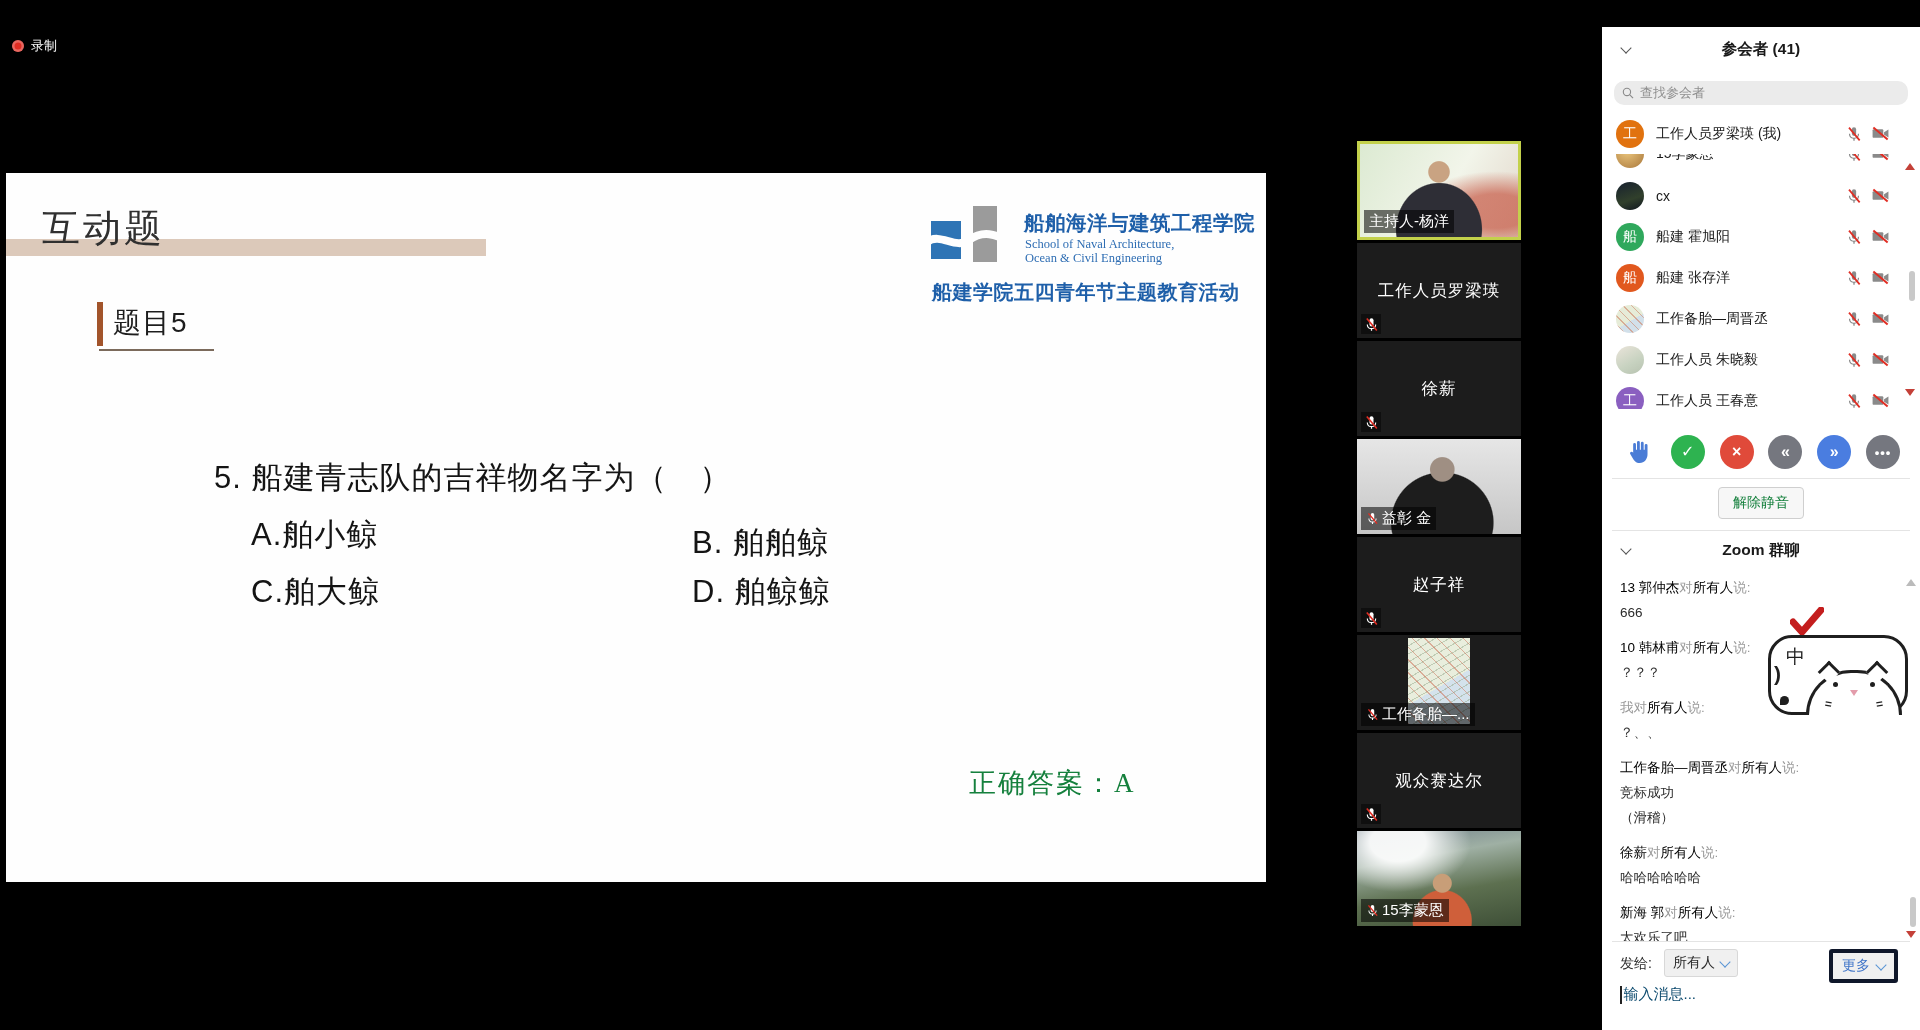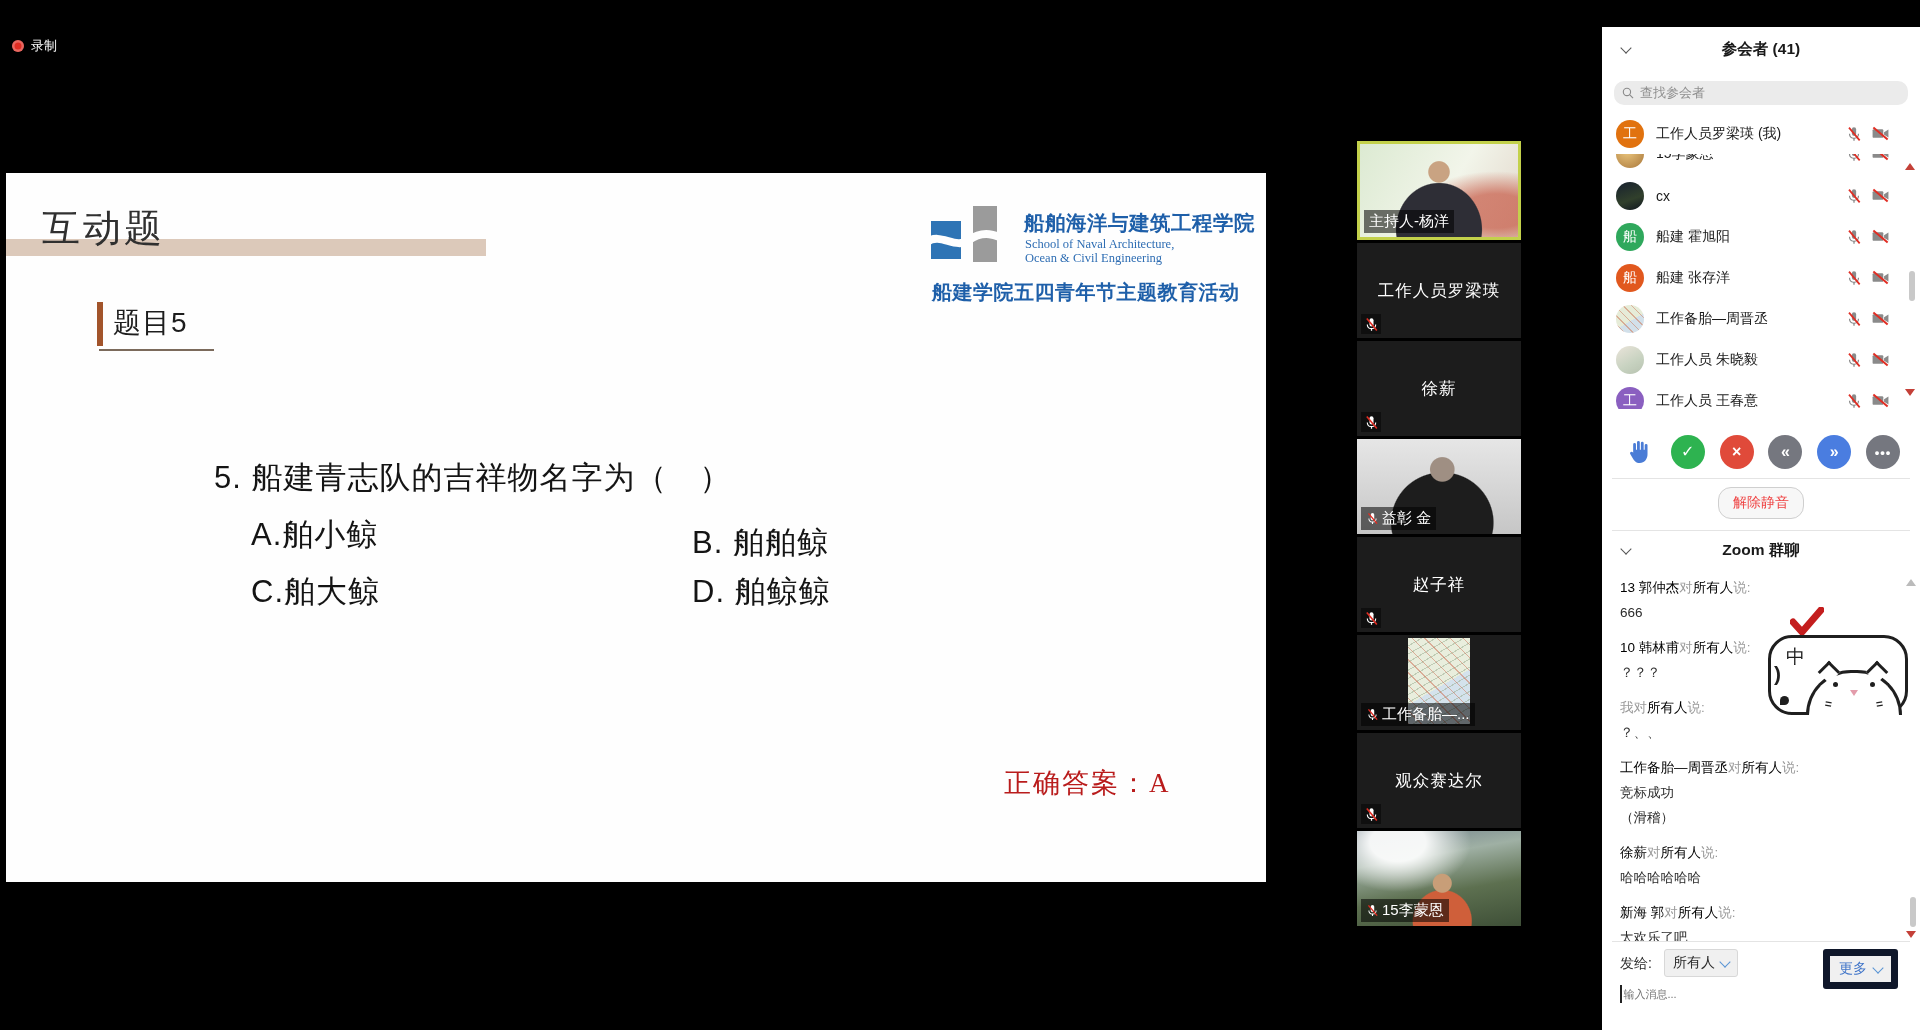--- a/index.html
+++ b/index.html
@@ -33,21 +33,21 @@
   .slide{position:absolute;left:6px;top:173px;width:1260px;height:709px;background:#fefefe;z-index:2;}
   .slide-title{position:absolute;left:36px;top:30px;font-size:38px;font-weight:500;color:#303030;letter-spacing:3px;z-index:2;}
   .tan-bar{position:absolute;left:0;top:66px;width:480px;height:17px;background:#dcc9ba;z-index:1;}
   .topic-bar{position:absolute;left:91px;top:129px;width:6px;height:44px;background:#a2542b;}
   .topic-text{position:absolute;left:107px;top:131px;font-size:28px;color:#1d1d1d;letter-spacing:1px;}
   .topic-underline{position:absolute;left:93px;top:176px;width:115px;height:2px;background:#7b6a5b;}
   .question{position:absolute;left:208px;top:284px;font-size:31px;font-weight:500;color:#141414;letter-spacing:1px;}
   .opt{position:absolute;font-size:31px;font-weight:400;color:#141414;letter-spacing:1px;}
   .opt.a{left:245px;top:341px;} .opt.b{left:686px;top:341px;margin-top:8px;}
   .opt.c{left:245px;top:398px;} .opt.d{left:686px;top:398px;}
-  .answer{position:absolute;left:998px;top:592px;font-size:27px;color:#b91c1c;
+  .answer{position:absolute;left:963px;top:592px;font-size:27px;color:#15803d;
           font-family:"Liberation Serif","DejaVu Serif",serif;letter-spacing:2px;}
   .logo-mark{position:absolute;left:923px;top:31px;}
   .logo-cn{position:absolute;left:1018px;top:36px;font-size:20.5px;font-weight:bold;color:#1e5fa9;letter-spacing:.5px;}
   .logo-en{position:absolute;left:1019px;font-size:12.5px;color:#2e6db3;font-family:"Liberation Serif","DejaVu Serif",serif;}
   .logo-en.l1{top:64px;} .logo-en.l2{top:78px;}
   .logo-event{position:absolute;left:926px;top:106px;font-size:20px;font-weight:bold;color:#1e5fa9;letter-spacing:.5px;}
 
   
   .strip{position:absolute;left:1357px;top:141px;width:164px;z-index:3;}
   .tile{position:relative;width:164px;height:95px;margin-bottom:3px;background:#1c1c1c;overflow:hidden;box-sizing:border-box;cursor:pointer;}
@@ -119,21 +119,21 @@
   .actions{position:absolute;left:0;top:406px;width:100%;height:38px;display:flex;align-items:center;
            justify-content:space-between;padding:0 20px;box-sizing:border-box;}
   .act{width:34px;height:34px;border-radius:50%;display:flex;align-items:center;justify-content:center;
        color:#fff;font-size:16px;cursor:pointer;flex:none;}
   .act.hand{background:none;} .act.hand svg{width:28px;height:28px;}
   .act.yes{background:#2eb350;} .act.no{background:#e04a3a;}
   .act.prev{background:#75777f;} .act.next{background:#4a7de0;} .act.more{background:#75777f;letter-spacing:1px;font-size:13px;}
   .act .glyph{line-height:1;font-weight:bold;}
   .divider{position:absolute;left:10px;right:10px;height:1px;background:#e4e4e4;}
   .unmute{position:absolute;left:50%;transform:translateX(-50%);top:460px;height:30px;padding:0 14px;
-          background:#f7f7f7;border:1px solid #cfcfcf;border-radius:13px;font-size:14px;color:#ef4444;
+          background:#f7f7f7;border:1px solid #cfcfcf;border-radius:4px;font-size:14px;color:#15803d;
           display:flex;align-items:center;cursor:pointer;}
   .chat-header{position:absolute;left:0;top:508px;width:100%;height:34px;}
   .chat-header .chev{position:absolute;left:20px;top:10px;}
   .chat-title{position:absolute;left:0;right:0;top:5px;text-align:center;font-size:15.5px;font-weight:bold;color:#1a1a1a;}
 
   .chat{position:absolute;left:0;top:542px;width:100%;height:372px;overflow:hidden;padding:6px 26px 0 18px;box-sizing:border-box;}
   .msg{margin-bottom:10px;}
   .msg .line{font-size:13.5px;line-height:25px;color:#2b2b2b;}
   .s-blue{color:#000000;margin-top:16px;} .s-gray{color:#9a9a9a;}
 
@@ -152,25 +152,25 @@
   .cat .nose{position:absolute;left:50%;top:17px;transform:translateX(-50%);width:0;height:0;
              border-left:4px solid transparent;border-right:4px solid transparent;border-top:6px solid #e39cab;}
   .cat .wh{position:absolute;top:24px;font-size:12px;font-weight:bold;color:#1f1f1f;transform:rotate(10deg);}
   .cat .wh.l{left:16px;} .cat .wh.r{right:16px;transform:rotate(-10deg);}
 
   .send-row{position:absolute;left:0;top:920px;width:100%;height:32px;}
   .send-label{position:absolute;left:18px;top:8px;font-size:14px;color:#2b2b2b;}
   .send-to{position:absolute;left:62px;top:2px;height:26px;padding:0 8px;background:#f0f0f0;border:1px solid #d8d8d8;
            border-radius:3px;display:flex;align-items:center;gap:6px;font-size:14px;color:#2b2b2b;cursor:pointer;}
   .send-to .chev,.more-btn .chev{border-color:#5a95d5;margin-top:-3px;}
-  .more-btn{position:absolute;right:22px;top:2px;height:26px;padding:0 9px;background:#f0f0f0;border:7px solid #0f172a;
+  .more-btn{position:absolute;right:22px;top:2px;height:26px;padding:0 9px;background:#f0f0f0;border:4px solid #0f172a;
             border-radius:3px;display:flex;align-items:center;gap:7px;font-size:14px;color:#3f74c8;cursor:pointer;}
   .chat-input{position:absolute;left:18px;top:958px;display:flex;align-items:center;cursor:text;}
   .caret{width:1.5px;height:18px;background:#222;margin-right:2px;}
-  .input-ph{font-size:11px;color:#737373;}
+  .input-ph{font-size:15px;color:#0c4a6e;}
 </style>
 </head>
 <body>
 
 <div id="root">
 
 
   <div class="rec">
     <span class="rec-dot"></span>
     <span class="rec-label">录制</span>

